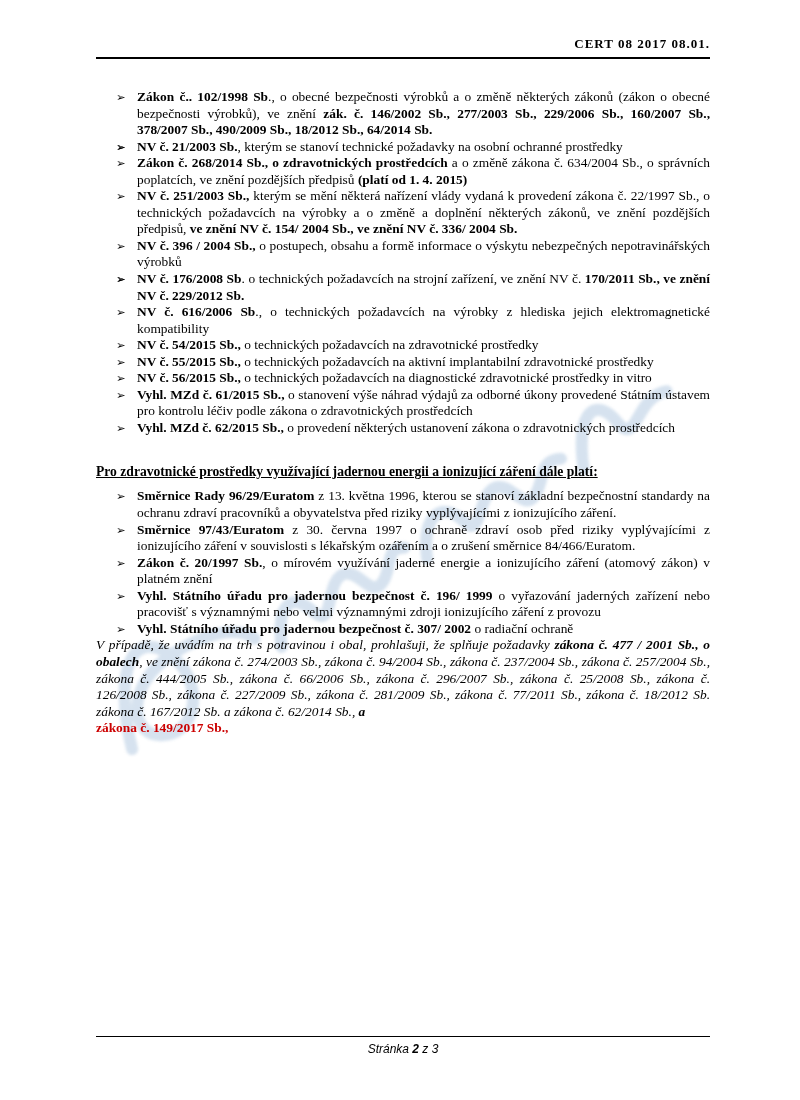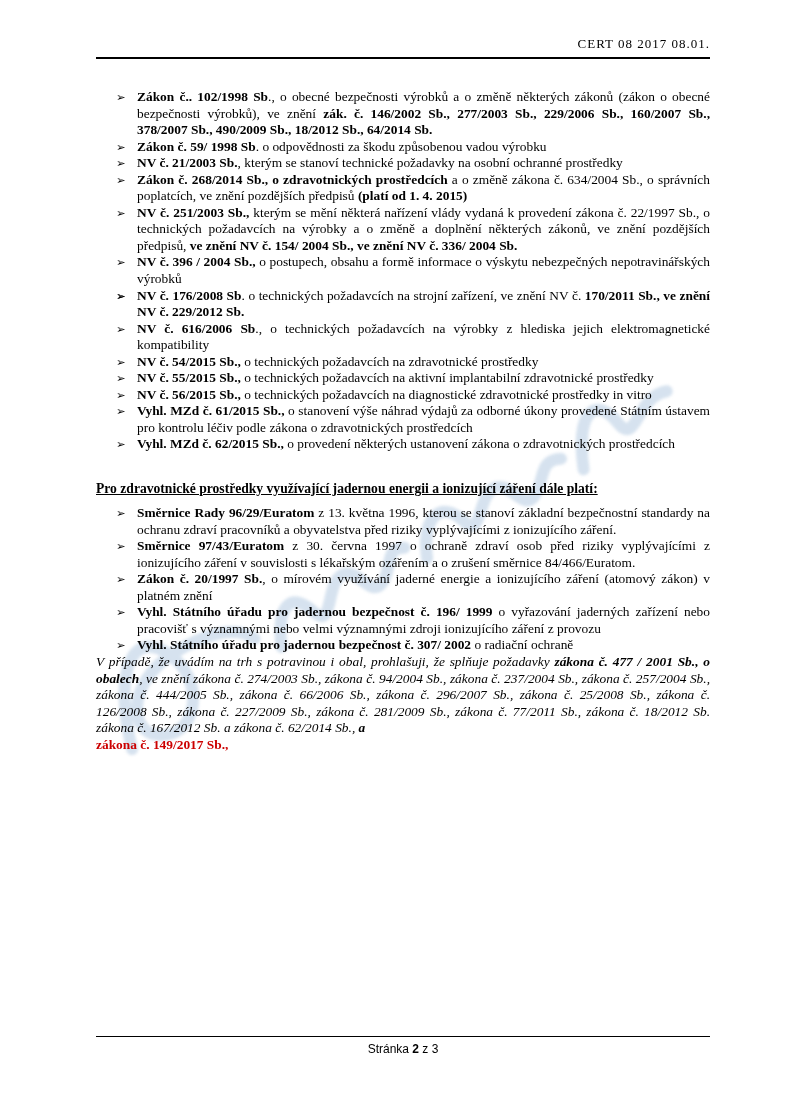--- a/index.html
+++ b/index.html
@@ -18,21 +18,21 @@
   .watermark {
     position:absolute; left:-20px; top:240px; width:840px; height:620px;
     z-index:0; pointer-events:none;
   }
   .watermark svg { width:100%; height:100%; filter:blur(1.5px); opacity:0.55; }
 
   
   .content { position:relative; z-index:1; padding:36px 90px 0 96px; }
 
   .doc-header {
-    text-align:right; font-size:13px; font-weight:normal;
+    text-align:right; font-size:13px; font-weight:bold;
     letter-spacing:1px; padding-bottom:5px;
   }
   .header-rule { border-top:2px solid #000; margin-bottom:30px; }
 
   ul.reg-list { list-style:none; font-size:13.4px; line-height:1.235; }
   ul.reg-list li {
     position:relative; padding-left:41px; text-align:justify;
   }
   ul.reg-list li .marker {
     position:absolute; left:20px; top:1px; font-size:11.5px;
@@ -44,21 +44,21 @@
   .section-heading {
     font-weight:bold; text-decoration:underline;
     font-size:13.6px; margin:28px 0 8px 0;
   }
 
   p.closing { margin-top:0; font-size:13.4px; line-height:1.235; text-align:justify;font-style:italic; }
   p.closing-line { margin-top:0; font-size:13.4px; line-height:1.235; }
 
   
   .page-footer {
-    position:absolute; left:96px; right:90px; bottom:44px; z-index:1;
+    position:absolute; left:96px; right:90px; bottom:44px; z-index:1;font-style:italic;
   }
   .footer-rule { border-top:1.5px solid #000; margin-bottom:5px; }
   .footer-text {
     text-align:center; font-size:12px;
     font-family:"Liberation Sans","DejaVu Sans",sans-serif;
   }
 </style>
 </head>
 <body>
 
@@ -75,21 +75,21 @@
     </svg>
   </div>
 
   <div class="content">
 
     <div class="doc-header">CERT  08 2017 08.01.</div>
     <div class="header-rule"></div>
 
     <ul class="reg-list">
         <li><span class="marker">➢</span><span class="li-text"><span class="b">Zákon č.. 102/1998 Sb</span><span>., o obecné bezpečnosti výrobků a o změně některých zákonů (zákon o obecné bezpečnosti výrobků), ve znění </span><span class="b">zák. č. 146/2002 Sb., 277/2003 Sb., 229/2006 Sb., 160/2007 Sb., 378/2007 Sb., 490/2009 Sb., 18/2012 Sb., 64/2014 Sb.</span></span></li>
-        <li><span class="marker">➢</span><span class="li-text"><span class="b">Zákon č. 59/ 1998 Sb</span><span>. o odpovědnosti za škodu způsobenou vadou výrobku</span></span></li>
+        <li><span class="marker">➢</span></li>
         <li><span class="marker">➢</span><span class="li-text"><span class="b">NV č. 21/2003 Sb.</span><span>, kterým se stanoví technické požadavky na osobní ochranné prostředky</span></span></li>
         <li><span class="marker">➢</span><span class="li-text"><span class="b">Zákon č.  268/2014 Sb., o zdravotnických prostředcích</span><span> a o změně zákona č. 634/2004 Sb., o správních poplatcích, ve znění pozdějších předpisů </span><span class="b">(platí od 1. 4. 2015)</span></span></li>
         <li><span class="marker">➢</span><span class="li-text"><span class="b">NV č. 251/2003 Sb.,</span><span> kterým se mění některá nařízení vlády vydaná k provedení zákona č. 22/1997 Sb., o technických požadavcích na výrobky a o změně a doplnění některých zákonů, ve znění pozdějších předpisů, </span><span class="b">ve znění NV č. 154/ 2004 Sb., ve znění NV č. 336/ 2004 Sb.</span></span></li>
         <li><span class="marker">➢</span><span class="li-text"><span class="b">NV č. 396 / 2004 Sb.,</span><span> o postupech, obsahu a formě informace o výskytu nebezpečných nepotravinářských výrobků</span></span></li>
         <li><span class="marker">➢</span></li>
         <li><span class="marker">➢</span><span class="li-text"><span class="b">NV č. 176/2008 Sb</span><span>. o technických požadavcích na strojní zařízení, ve znění NV č. </span><span class="b">170/2011 Sb., ve znění NV č. 229/2012 Sb.</span></span></li>
         <li><span class="marker">➢</span><span class="li-text"><span class="b">NV č. 616/2006 Sb</span><span>., o technických požadavcích na výrobky z hlediska jejich elektromagnetické kompatibility</span></span></li>
         <li><span class="marker">➢</span><span class="li-text"><span class="b">NV č. 54/2015 Sb.,</span><span> o technických požadavcích na zdravotnické prostředky</span></span></li>
         <li><span class="marker">➢</span><span class="li-text"><span class="b">NV č. 55/2015 Sb.,</span><span> o technických požadavcích na aktivní implantabilní zdravotnické prostředky</span></span></li>
         <li><span class="marker">➢</span><span class="li-text"><span class="b">NV č. 56/2015 Sb.,</span><span> o technických požadavcích na diagnostické zdravotnické prostředky in vitro</span></span></li>

